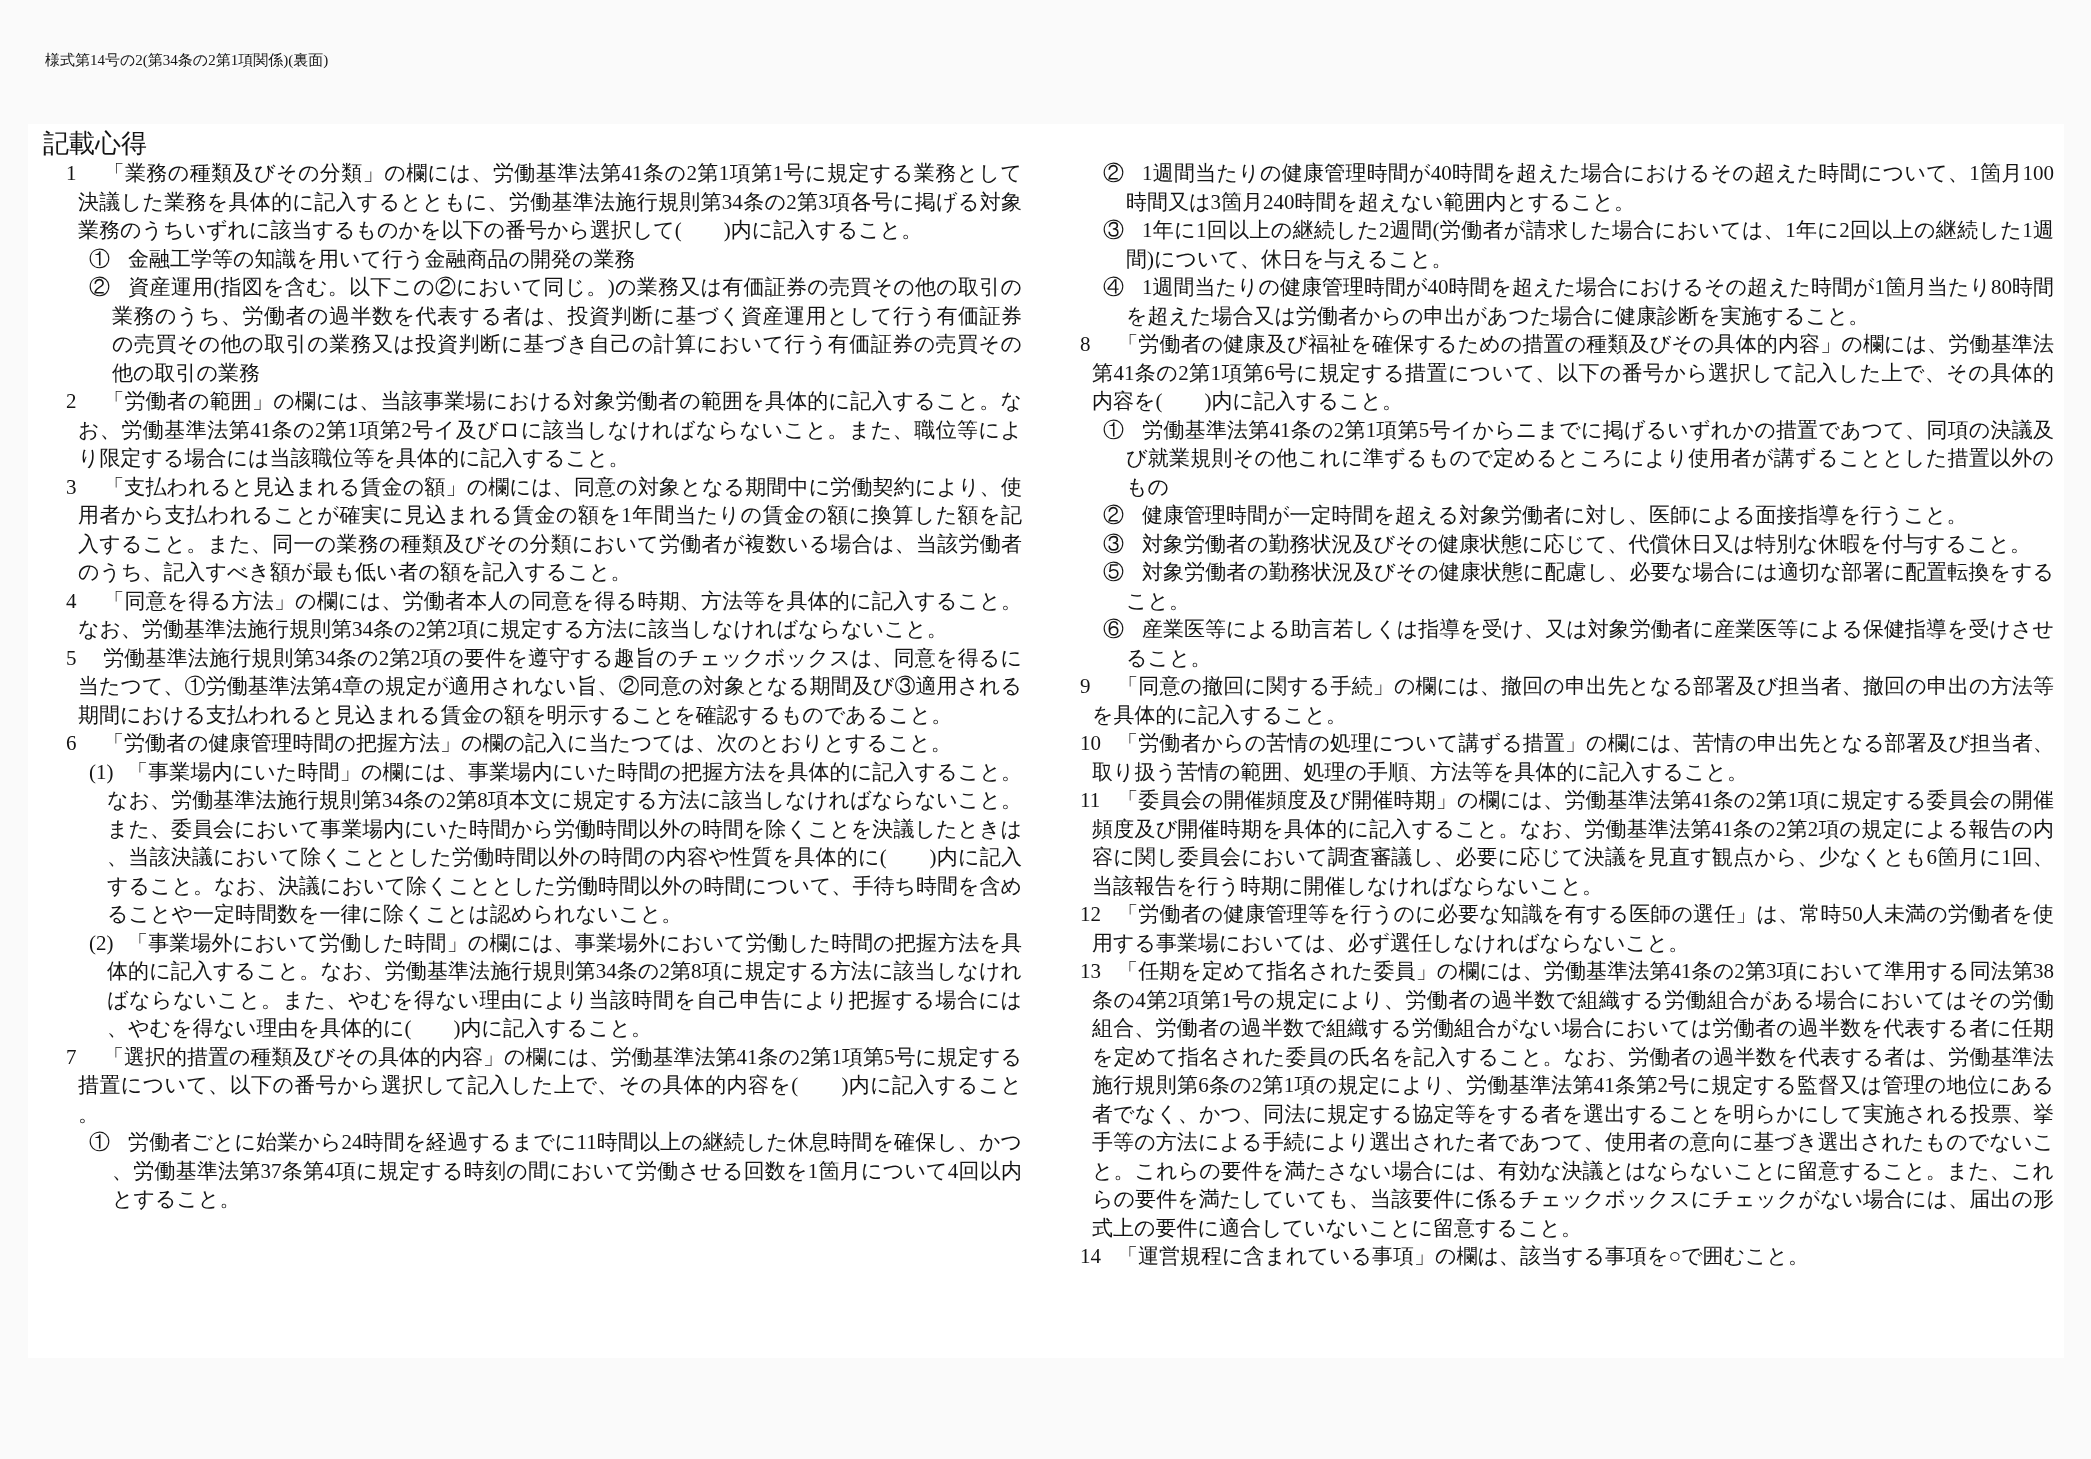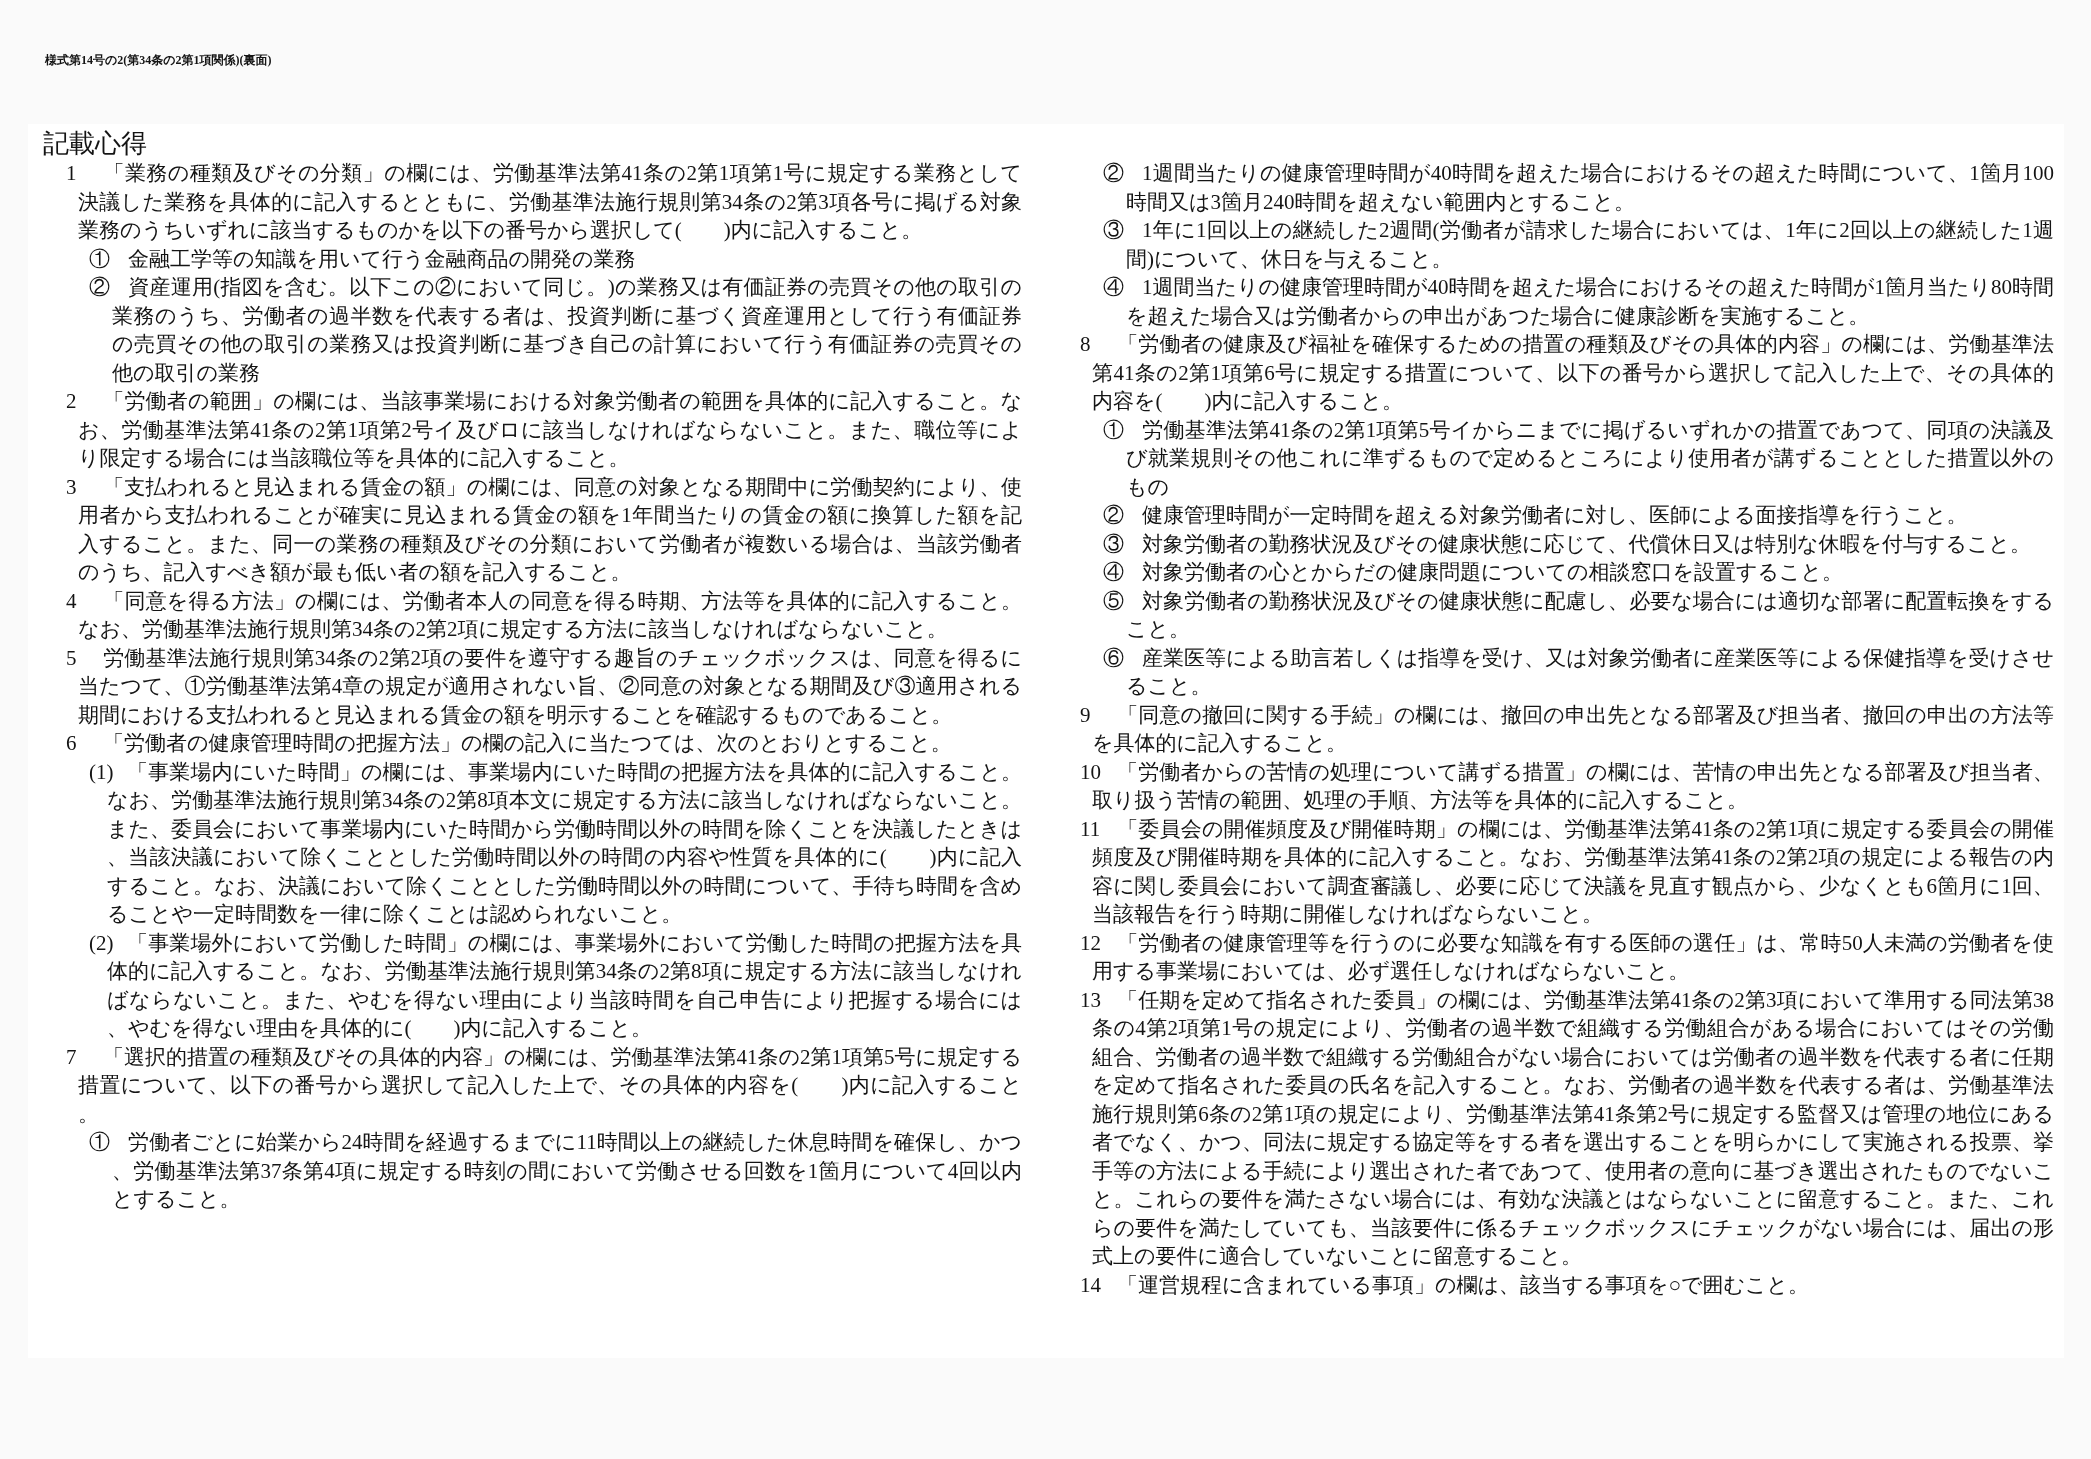--- a/index.html
+++ b/index.html
@@ -4,21 +4,21 @@
 <style>
   html,body{margin:0;padding:0;}
   body{
     width:2091px;height:1459px;position:relative;overflow:hidden;
     background:#fafafa;
     font-family:"Liberation Serif","DejaVu Serif",serif;
     color:#141414;
   }
   .form-label{
     position:absolute;left:45px;top:47px;
-    font-size:12px;line-height:26px;white-space:nowrap;font-weight:bold;
+    font-size:15px;line-height:26px;white-space:nowrap;
   }
   .page-box{
     position:absolute;left:28px;top:124px;width:2036px;height:1234px;
     background:#ffffff;
   }
   .page-title{
     position:absolute;left:43px;top:130px;
     font-size:26px;line-height:28.5px;white-space:nowrap;
   }
   .col{
@@ -63,21 +63,20 @@
 </div>
 
 <div class="col col-right">
   <div class="para sub"><span class="num">②</span><span class="txt">1週間当たりの健康管理時間が40時間を超えた場合におけるその超えた時間について、1箇月100時間又は3箇月240時間を超えない範囲内とすること。</span></div>
   <div class="para sub"><span class="num">③</span><span class="txt">1年に1回以上の継続した2週間(労働者が請求した場合においては、1年に2回以上の継続した1週間)について、休日を与えること。</span></div>
   <div class="para sub"><span class="num">④</span><span class="txt">1週間当たりの健康管理時間が40時間を超えた場合におけるその超えた時間が1箇月当たり80時間を超えた場合又は労働者からの申出があつた場合に健康診断を実施すること。</span></div>
   <div class="para item"><span class="num">8</span><span class="txt">「労働者の健康及び福祉を確保するための措置の種類及びその具体的内容」の欄には、労働基準法第41条の2第1項第6号に規定する措置について、以下の番号から選択して記入した上で、その具体的内容を(　　)内に記入すること。</span></div>
   <div class="para sub"><span class="num">①</span><span class="txt">労働基準法第41条の2第1項第5号イからニまでに掲げるいずれかの措置であつて、同項の決議及び就業規則その他これに準ずるもので定めるところにより使用者が講ずることとした措置以外のもの</span></div>
   <div class="para sub"><span class="num">②</span><span class="txt">健康管理時間が一定時間を超える対象労働者に対し、医師による面接指導を行うこと。</span></div>
   <div class="para sub"><span class="num">③</span><span class="txt">対象労働者の勤務状況及びその健康状態に応じて、代償休日又は特別な休暇を付与すること。</span></div>
-  <div class="para sub"><span class="num">④</span><span class="txt">対象労働者の心とからだの健康問題についての相談窓口を設置すること。</span></div>
   <div class="para sub"><span class="num">⑤</span><span class="txt">対象労働者の勤務状況及びその健康状態に配慮し、必要な場合には適切な部署に配置転換をすること。</span></div>
   <div class="para sub"><span class="num">⑥</span><span class="txt">産業医等による助言若しくは指導を受け、又は対象労働者に産業医等による保健指導を受けさせること。</span></div>
   <div class="para item"><span class="num">9</span><span class="txt">「同意の撤回に関する手続」の欄には、撤回の申出先となる部署及び担当者、撤回の申出の方法等を具体的に記入すること。</span></div>
   <div class="para item"><span class="num">10</span><span class="txt">「労働者からの苦情の処理について講ずる措置」の欄には、苦情の申出先となる部署及び担当者、取り扱う苦情の範囲、処理の手順、方法等を具体的に記入すること。</span></div>
   <div class="para item"><span class="num">11</span><span class="txt">「委員会の開催頻度及び開催時期」の欄には、労働基準法第41条の2第1項に規定する委員会の開催頻度及び開催時期を具体的に記入すること。なお、労働基準法第41条の2第2項の規定による報告の内容に関し委員会において調査審議し、必要に応じて決議を見直す観点から、少なくとも6箇月に1回、当該報告を行う時期に開催しなければならないこと。</span></div>
   <div class="para item"><span class="num">12</span><span class="txt">「労働者の健康管理等を行うのに必要な知識を有する医師の選任」は、常時50人未満の労働者を使用する事業場においては、必ず選任しなければならないこと。</span></div>
   <div class="para item"><span class="num">13</span><span class="txt">「任期を定めて指名された委員」の欄には、労働基準法第41条の2第3項において準用する同法第38条の4第2項第1号の規定により、労働者の過半数で組織する労働組合がある場合においてはその労働組合、労働者の過半数で組織する労働組合がない場合においては労働者の過半数を代表する者に任期を定めて指名された委員の氏名を記入すること。なお、労働者の過半数を代表する者は、労働基準法施行規則第6条の2第1項の規定により、労働基準法第41条第2号に規定する監督又は管理の地位にある者でなく、かつ、同法に規定する協定等をする者を選出することを明らかにして実施される投票、挙手等の方法による手続により選出された者であつて、使用者の意向に基づき選出されたものでないこと。これらの要件を満たさない場合には、有効な決議とはならないことに留意すること。また、これらの要件を満たしていても、当該要件に係るチェックボックスにチェックがない場合には、届出の形式上の要件に適合していないことに留意すること。</span></div>
   <div class="para item"><span class="num">14</span><span class="txt">「運営規程に含まれている事項」の欄は、該当する事項を○で囲むこと。</span></div>
 </div>
 

